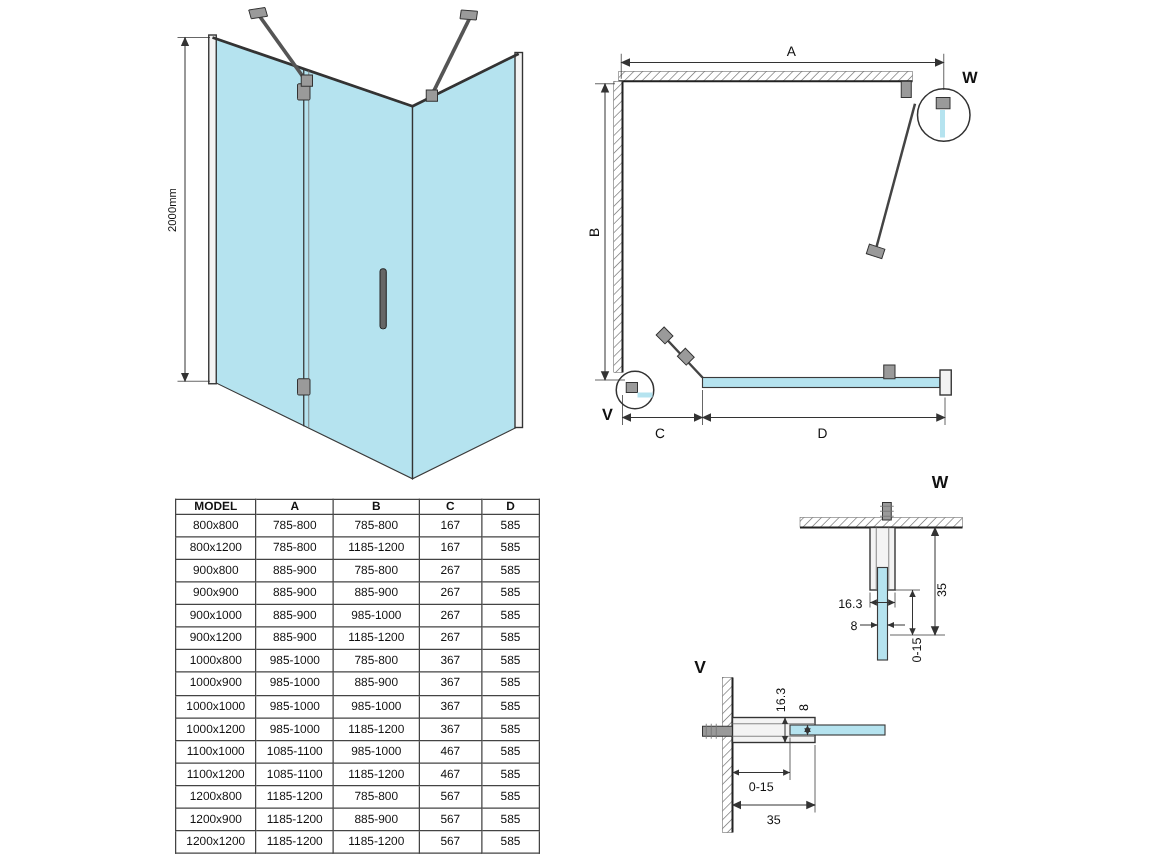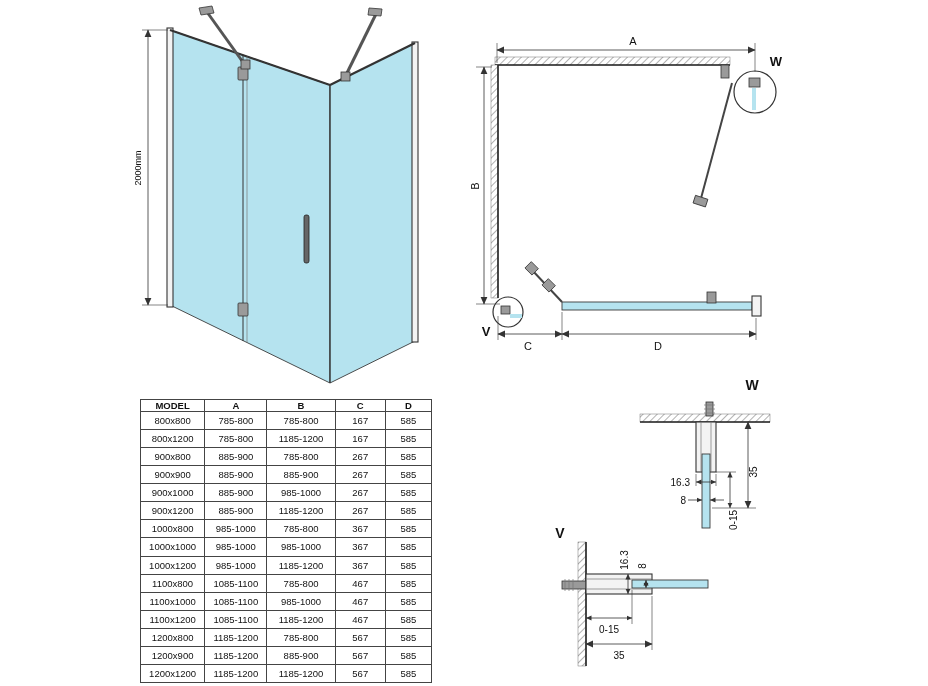--- a/index.html
+++ b/index.html
@@ -230,38 +230,38 @@
           <td>585</td>
         </tr>
         <tr>
           <td>1000x800</td>
           <td>985-1000</td>
           <td>785-800</td>
           <td>367</td>
           <td>585</td>
         </tr>
         <tr>
+          <td>1000x900</td>
+          <td>985-1000</td>
+          <td>885-900</td>
+          <td>367</td>
+          <td>585</td>
+        </tr>
+        <tr>
           <td>1000x1000</td>
           <td>985-1000</td>
           <td>985-1000</td>
           <td>367</td>
           <td>585</td>
         </tr>
         <tr>
           <td>1000x1200</td>
           <td>985-1000</td>
           <td>1185-1200</td>
           <td>367</td>
-          <td>585</td>
-        </tr>
-        <tr>
-          <td>1100x800</td>
-          <td>1085-1100</td>
-          <td>785-800</td>
-          <td>467</td>
           <td>585</td>
         </tr>
         <tr>
           <td>1100x1000</td>
           <td>1085-1100</td>
           <td>985-1000</td>
           <td>467</td>
           <td>585</td>
         </tr>
         <tr>

